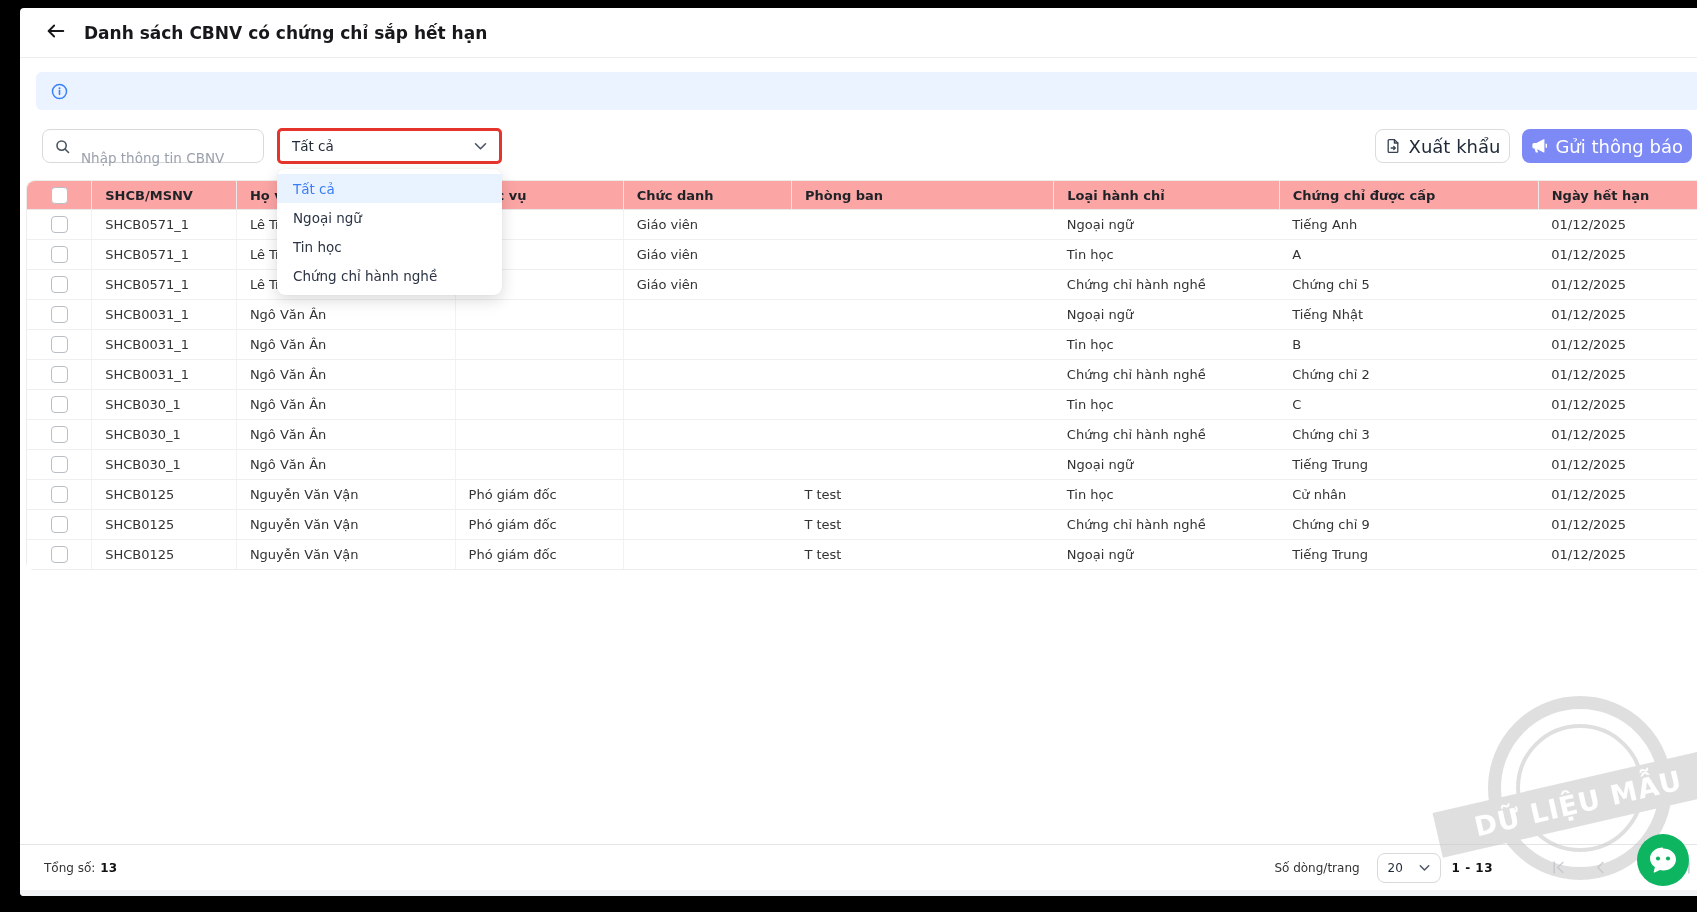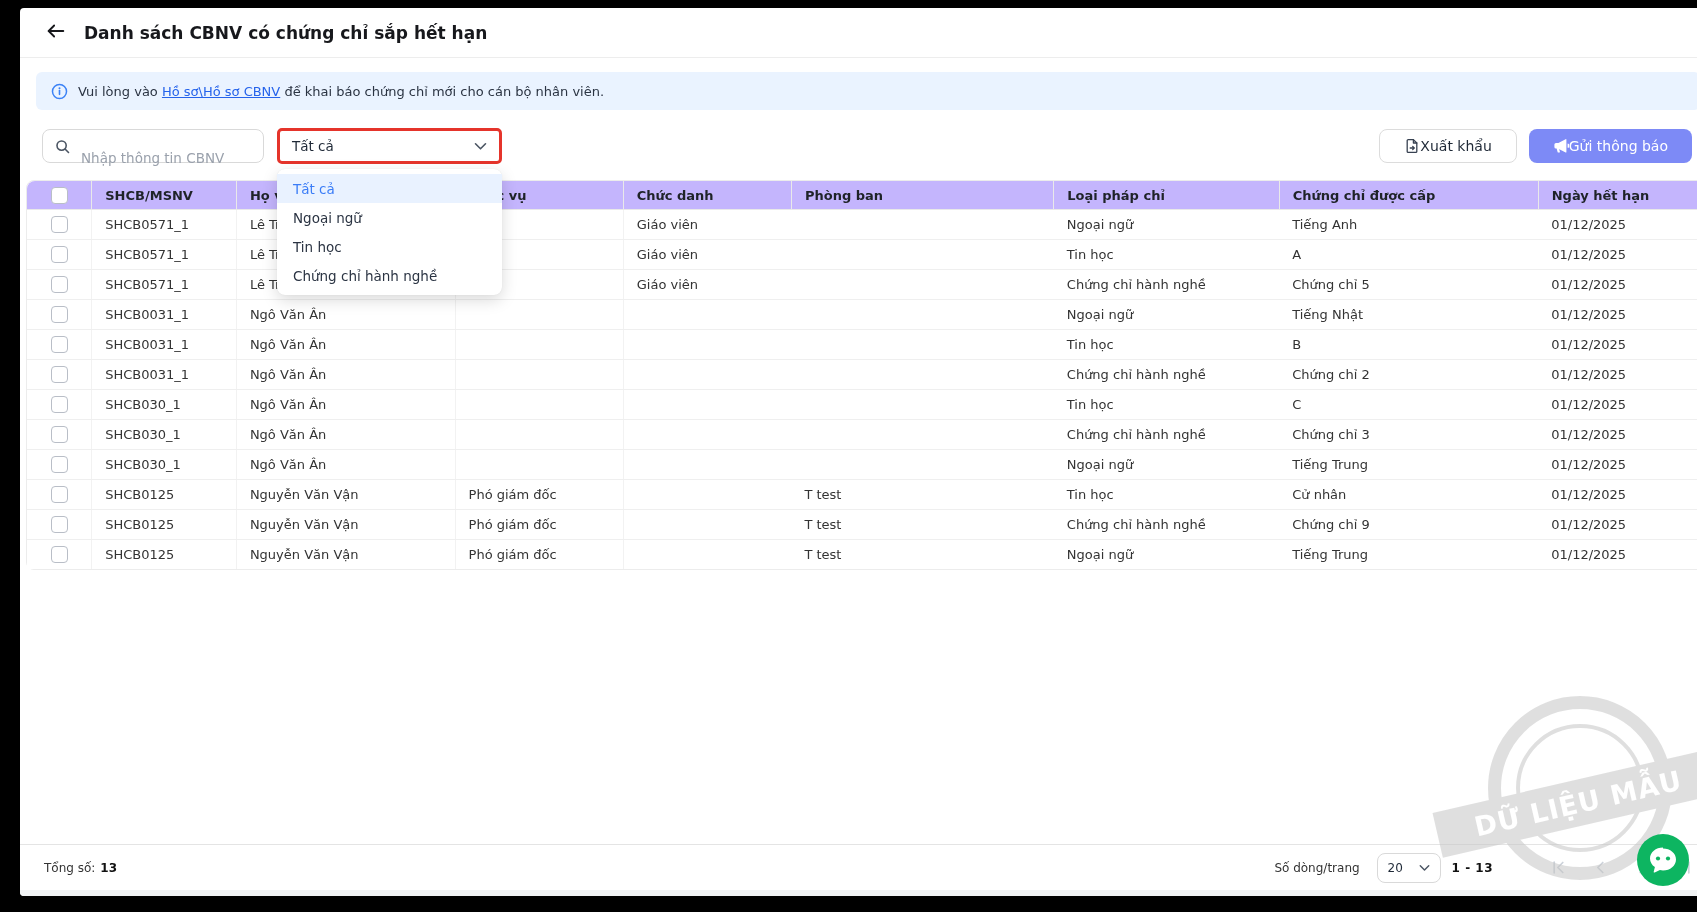--- a/index.html
+++ b/index.html
@@ -27,36 +27,36 @@
   
   .controls{margin:18px 24px 0 22px;display:flex;align-items:center;height:36px;}
   .search{width:222px;height:34px;border:1px solid #d9d9d9;border-radius:8px;background:#fff;
     display:flex;align-items:center;gap:9px;padding:0 12px;box-sizing:border-box;}
   .search input{border:none;outline:none;flex:1;font-size:13.5px;font-family:inherit;color:#333;background:transparent;min-width:0;margin-top:24px;}
   .search input::placeholder{color:#9aa1ac;}
   .filterselect{margin-left:13px;width:225px;height:36px;box-sizing:border-box;
     border:3px solid #e5342b;border-radius:5px;background:#fff;display:flex;align-items:center;
     justify-content:space-between;padding:0 12px;font-size:13.5px;color:#1f2937;cursor:pointer;}
   .btns{margin-left:auto;display:flex;align-items:center;gap:12px;}
-  .btn{height:34px;border-radius:8px;display:flex;align-items:center;
-    font-size:14px;padding:0 24px;cursor:pointer;box-sizing:border-box;}
+  .btn{height:34px;border-radius:8px;display:flex;align-items:center;gap:8px;
+    font-size:18px;padding:0 9px;cursor:pointer;box-sizing:border-box;}
   .btn-export{background:#fff;border:1px solid #dcdcdc;color:#1f2937;}
   .btn-notify{background:#7d8af6;border:none;color:#fff;}
 
   
   .menu{position:absolute;left:257px;top:161px;width:225px;box-sizing:border-box;background:#fff;
     border-radius:8px;box-shadow:0 5px 16px rgba(0,0,0,.15),0 0 1px rgba(0,0,0,.1);
     padding:5px 0;z-index:10;font-size:13.5px;}
   .menu-item{height:29px;display:flex;align-items:center;padding:0 16px;color:#2b3443;cursor:pointer;}
   .menu-item.selected{background:#e9f2ff;color:#3b7df7;}
 
   
   .tblwrap{margin:16px 6px 0;border:1px solid #ececec;border-radius:8px;}
   table{width:100%;border-collapse:collapse;table-layout:fixed;font-size:13px;color:#333;}
-  thead th{background:#c4b5fd;font-weight:700;color:#1f2328;text-align:left;padding:0 13px;
+  thead th{background:#fca5a5;font-weight:700;color:#1f2328;text-align:left;padding:0 13px;
     height:28px;border-bottom:1px solid #e9e9e9;border-right:1px solid #e9e9e9;white-space:nowrap;overflow:hidden;}
   thead th:first-child{border-top-left-radius:8px;}
   thead th:last-child{border-right:none;border-top-right-radius:8px;}
   tbody td{height:29px;padding:0 13px;border-bottom:1px solid #efefef;white-space:nowrap;overflow:hidden;background:#fff;}
   tbody td:nth-child(-n+4){border-right:1px solid #f2f2f2;}
   tbody tr:last-child td{border-bottom:none;}
   .cbcell{text-align:center;padding:0!important;}
   .cb{width:15px;height:15px;border:1.5px solid #b9bec7;border-radius:4px;display:inline-block;
     background:#fff;vertical-align:middle;cursor:pointer;}
   .col-date{text-align:left;padding-right:46px!important;}
@@ -105,23 +105,20 @@
     <span>Danh sách CBNV có chứng chỉ sắp hết hạn</span>
   </div>
 
   <div class="banner">
     <span style="display:flex;">
       <svg width="17" height="17" viewBox="0 0 16 16" fill="none">
           <circle cx="8" cy="8" r="6.6" stroke="#3b82f6" stroke-width="1.4"></circle>
           <path d="M8 7.1v3.6" stroke="#3b82f6" stroke-width="1.5" stroke-linecap="round"></path>
           <circle cx="8" cy="4.9" r=".95" fill="#3b82f6"></circle>
         </svg>
-    </span>
-    <span>
-      <span>Vui lòng vào </span><a>Hồ sơ\Hồ sơ CBNV</a><span> để khai báo chứng chỉ mới cho cán bộ nhân viên.</span>
     </span>
   </div>
 
   <div class="controls">
     <div class="search">
       <span style="display:flex;">
         <svg width="15" height="15" viewBox="0 0 15 15" fill="none" stroke="#4b5563" stroke-width="1.6" stroke-linecap="round">
             <circle cx="6.6" cy="6.6" r="4.6"></circle>
             <path d="m10.3 10.3 3.2 3.2"></path>
           </svg>
@@ -173,21 +170,21 @@
           <col style="width:10.15%">
       </colgroup>
       <thead>
         <tr>
           <th class="cbcell"><span class="cb"></span></th>
         <th>SHCB/MSNV</th>
             <th>Họ và tên</th>
             <th>Chức vụ</th>
             <th>Chức danh</th>
             <th>Phòng ban</th>
-            <th>Loại pháp chỉ</th>
+            <th>Loại hành chỉ</th>
             <th>Chứng chỉ được cấp</th>
             <th class="col-date">Ngày hết hạn</th>
           </tr>
       </thead>
       <tbody>
           <tr>
             <td class="cbcell"><span class="cb"></span></td>
             <td>SHCB0571_1</td>
             <td>Lê Trọng Ân</td>
             <td></td>

